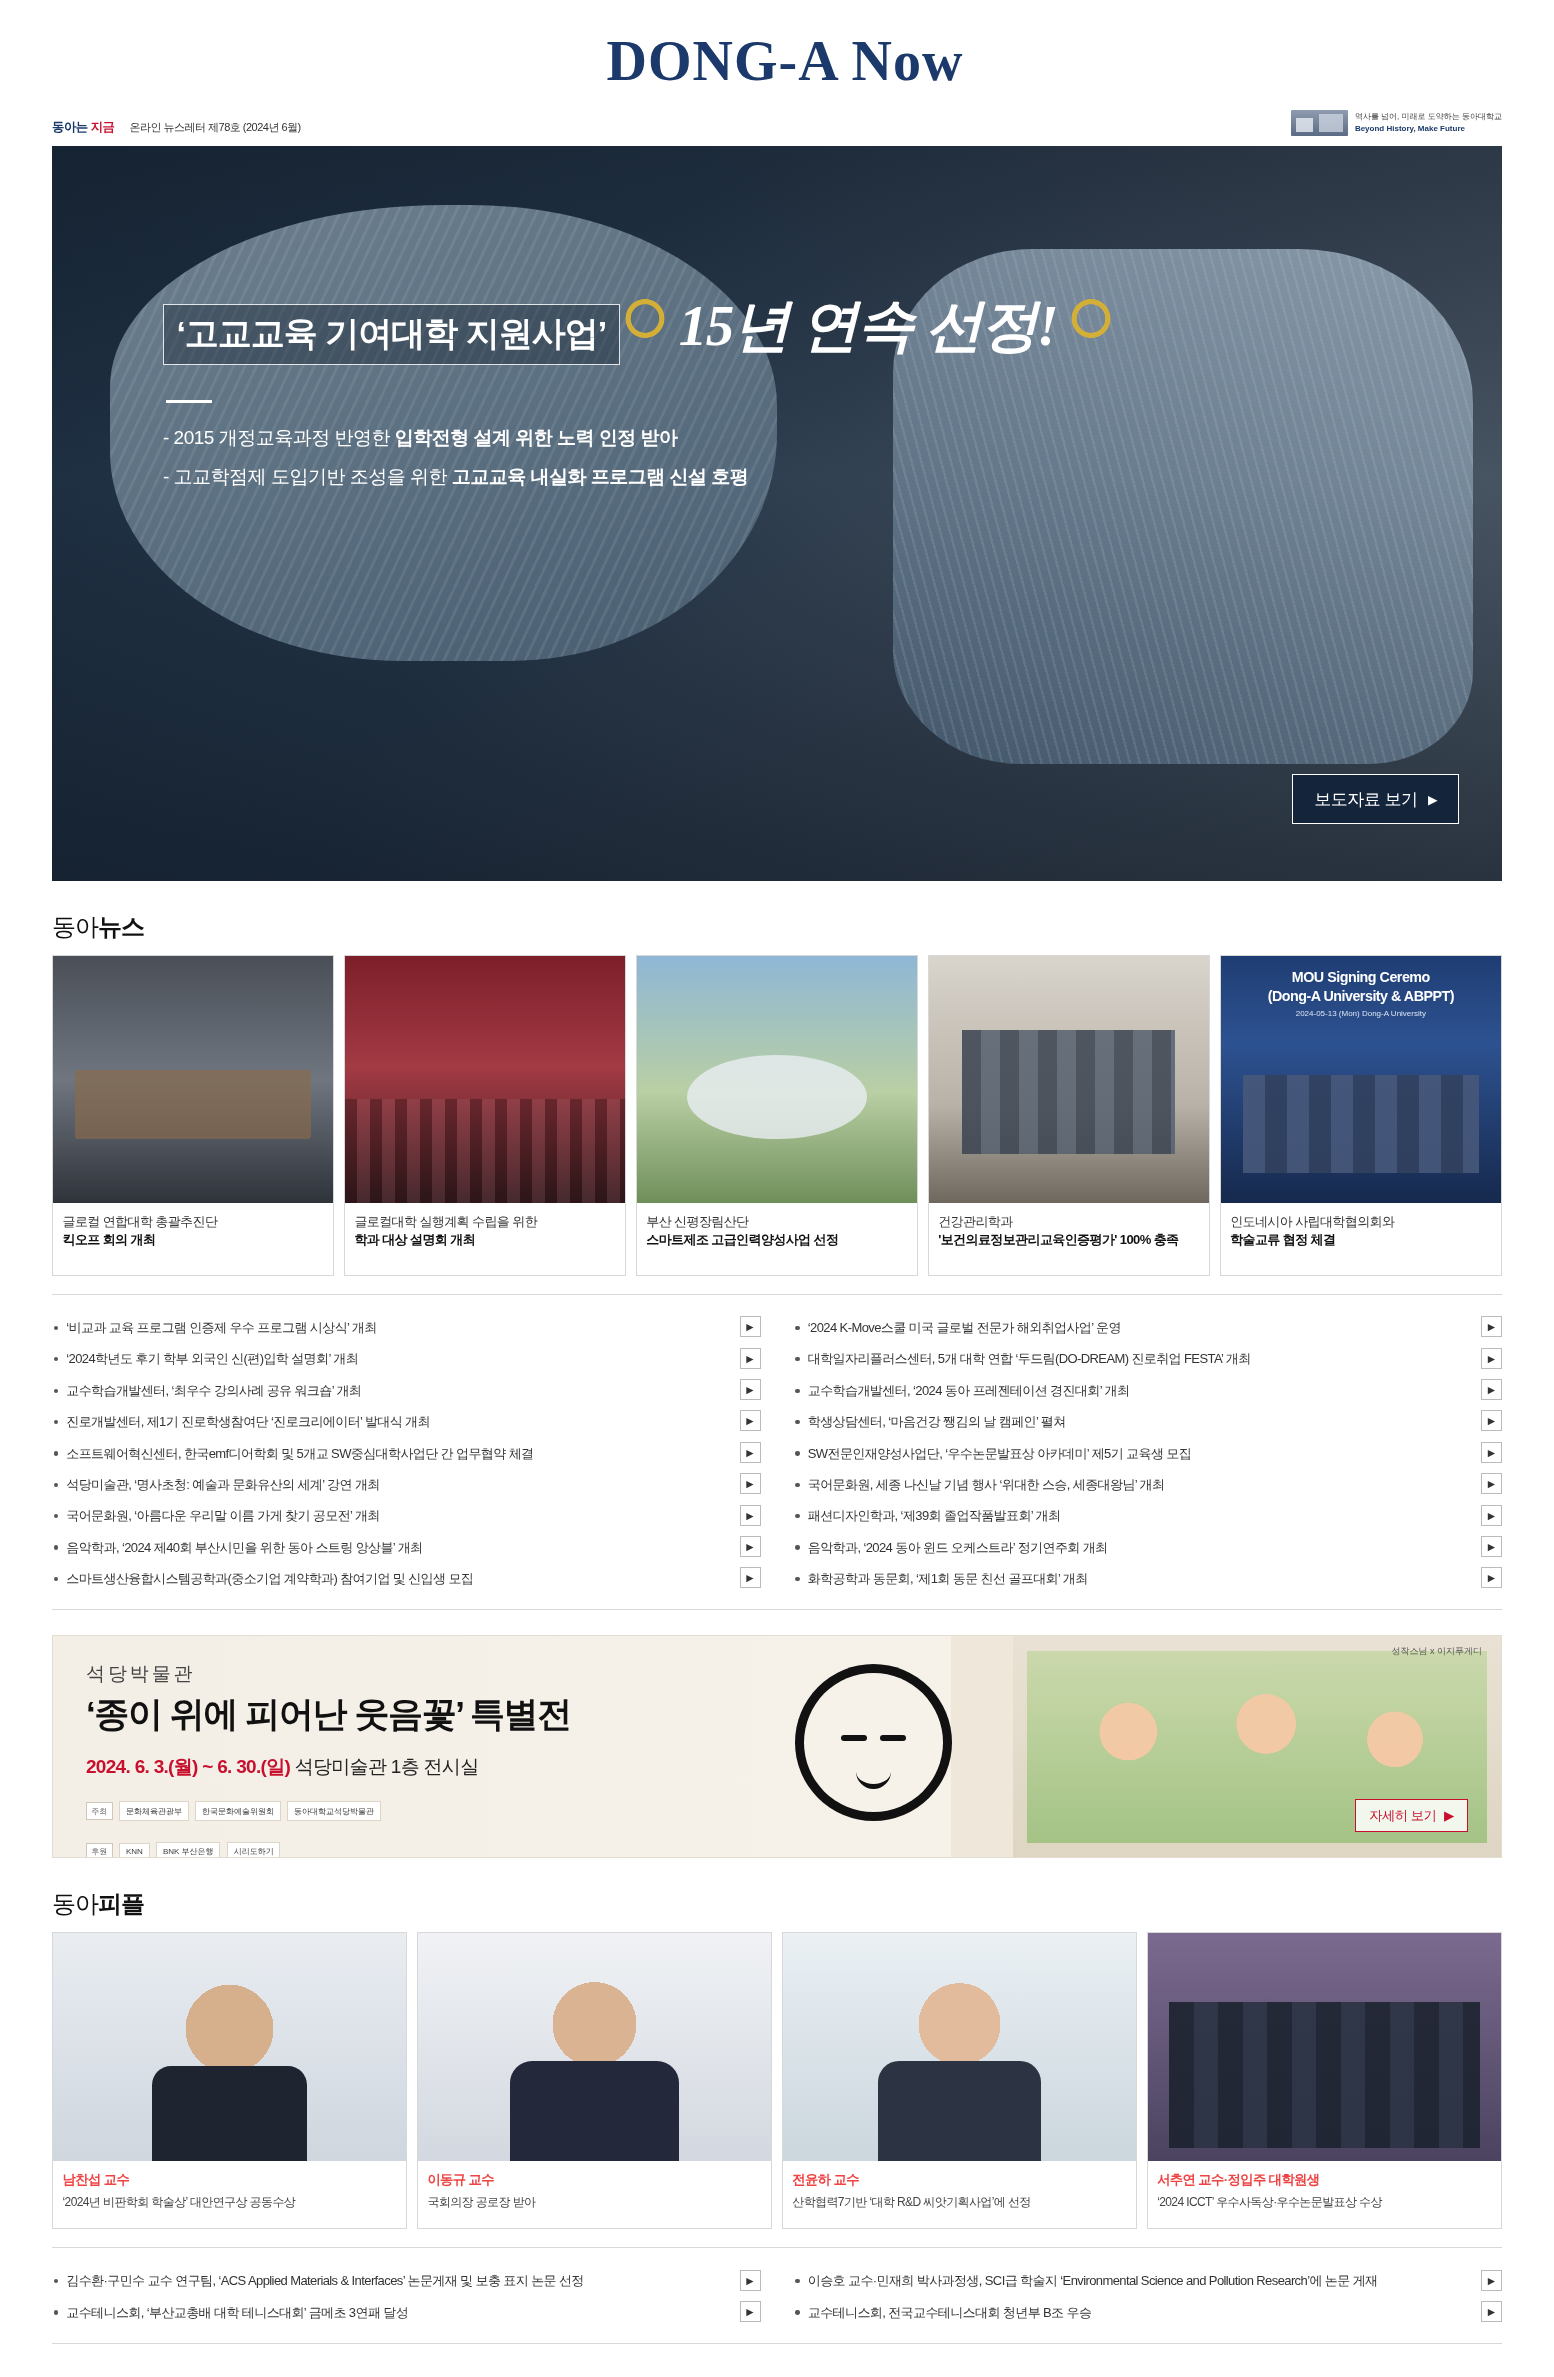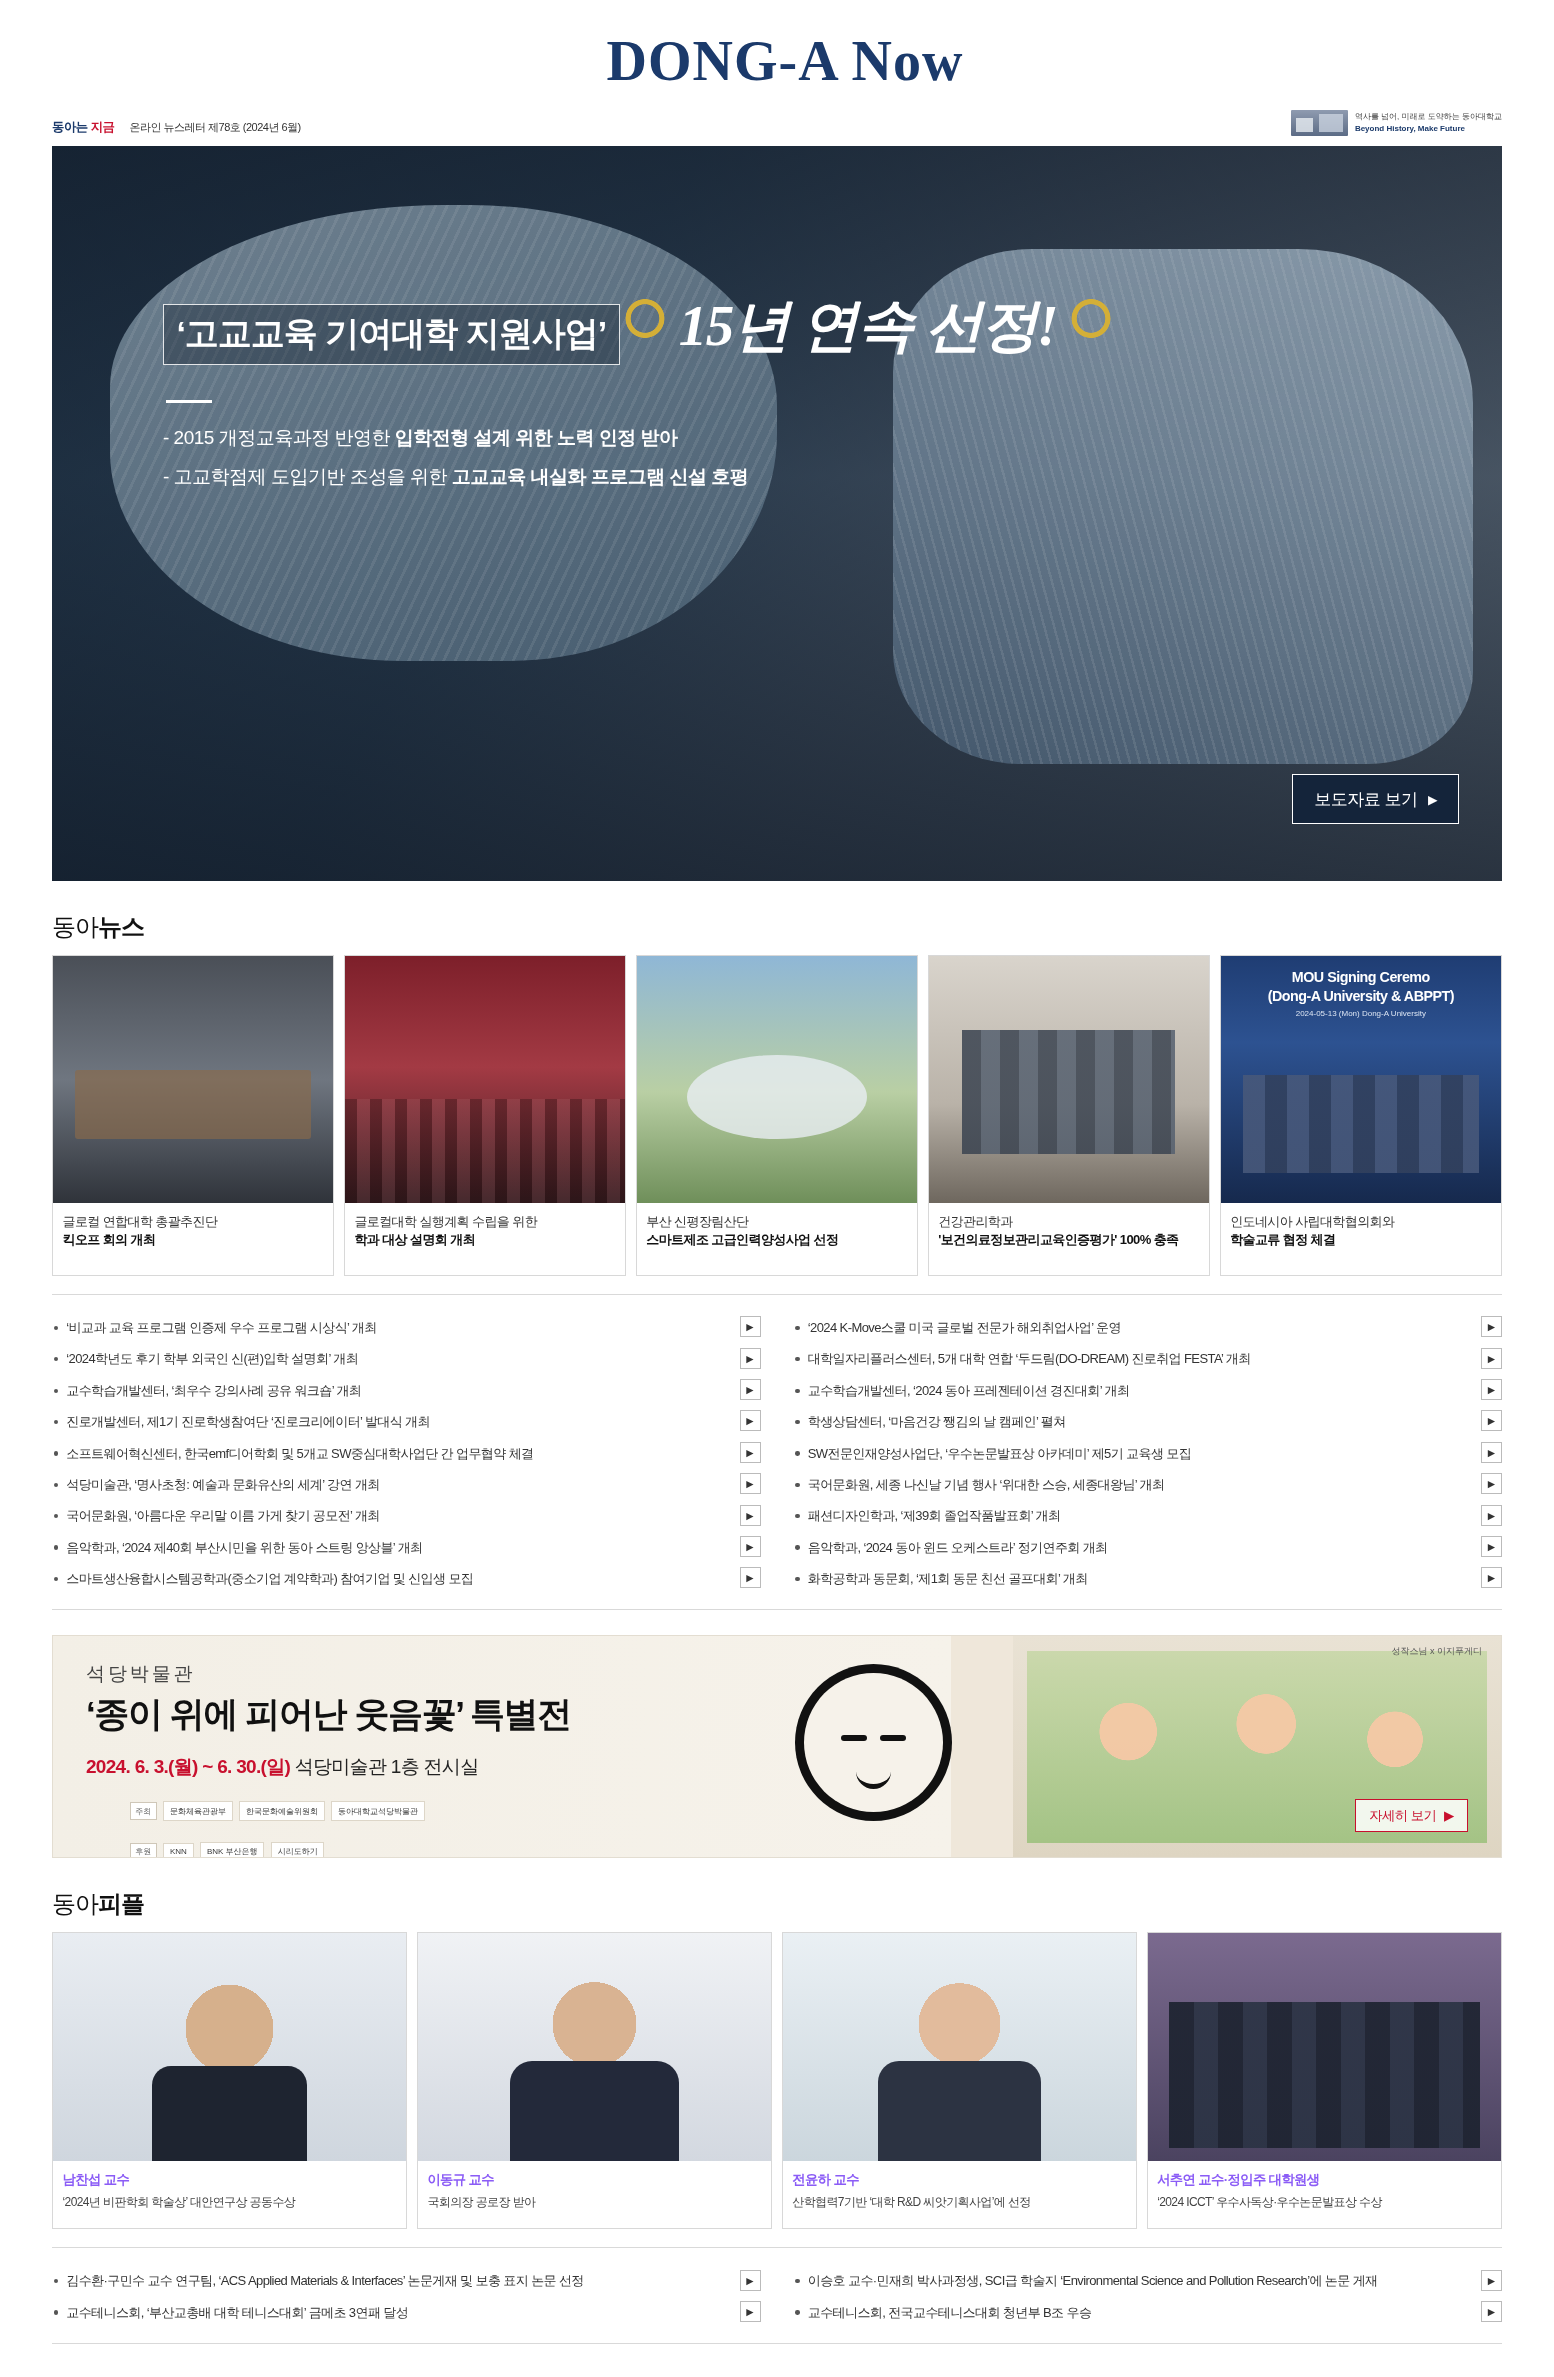--- a/index.html
+++ b/index.html
@@ -198,21 +198,21 @@
     background: linear-gradient(90deg, #f3efe6 0%, #f6f2ea 62%, #efe7da 62%, #efe7da 100%);
     border: 0.5px solid #e3ddd1;
     position: relative; overflow: hidden;
   }
   .exhibit .left { position: absolute; left: 33px; top: 25px; }
   .ex-museum { font-size: 19px; color: #444; letter-spacing: 2.9px; margin-bottom: 4px; }
   .ex-title { font-size: 35px; font-weight: 700; letter-spacing: -1.4px; color: #111; }
   .ex-date { margin-top: 16px; font-size: 19px; letter-spacing: -0.7px; }
   .ex-date .red { color: #c8102e; font-weight: 700; }
   .ex-date .blk { color: #222; }
-  .ex-spons { margin-top: 21px; display: flex; gap: 8.6px; align-items: center; margin-left: 44px; }
+  .ex-spons { margin-top: 21px; display: flex; gap: 8.6px; align-items: center; }
   .spons-row { display: flex; gap: 6.7px; align-items: center; }
   .spons-label { font-size: 8px; color: #666; border: 0.5px solid #cfc7b8; padding: 2.4px 4.3px; background: #fff; }
   .spons-chip { font-size: 8px; color: #3a3a3a; background: #fff; border: 0.5px solid #ddd6c8; padding: 3.3px 5.7px; }
   .ex-face {
     position: absolute; left: 742px; top: 27.6px;
     width: 157px; height: 157px; border-radius: 50%;
     background: #111;
   }
   .ex-face .inner {
     position: absolute; inset: 8.6px; border-radius: 50%; background: #f6f2ea;
@@ -238,21 +238,21 @@
     border: 1px solid #c8102e; color: #c8102e; background: rgba(255,255,255,.85);
     font-size: 13.3px; letter-spacing: -0.5px; padding: 6.7px 13.3px; cursor: pointer;
     display: flex; align-items: center; gap: 7.6px;
   }
 
   
   .people-grid { display: flex; gap: 9.5px; }
   .p-card { flex: 1; border: 0.5px solid #d8d8d8; background: #fff; }
   .p-card .thumb { width: 100%; height: 228px; position: relative; overflow: hidden; background:#eef1f5; }
   .p-card .cap { padding: 9.5px; min-height: 67px; }
-  .p-card .nm { font-size: 13.3px; font-weight: 700; color: #8b5cf6; letter-spacing: -0.6px; }
+  .p-card .nm { font-size: 13.3px; font-weight: 700; color: #ef4444; letter-spacing: -0.6px; }
   .p-card .ds { font-size: 12px; color: #444; letter-spacing: -0.6px; margin-top: 4.8px; line-height:1.4;}
   .face-a { background: radial-gradient(circle at 50% 42%, #d6b08c 0 44px, transparent 44px), linear-gradient(180deg,#e9edf2 0%, #cfd6de 100%); }
   .face-a:after { content:""; position:absolute; left:28%; top:58%; width:44%; height:42%; background:#1e2430; border-radius:19px 19px 0 0;}
   .face-b { background: radial-gradient(circle at 50% 40%, #d9b392 0 42px, transparent 42px), linear-gradient(180deg,#f0f2f5 0%, #d3d8e0 100%); }
   .face-b:after { content:""; position:absolute; left:26%; top:56%; width:48%; height:44%; background:#23293a; border-radius:22px 22px 0 0;}
   .face-c { background: radial-gradient(circle at 50% 40%, #e2bb9c 0 41px, transparent 41px), linear-gradient(180deg,#eaf0f4 0%, #cbd6dd 100%); }
   .face-c:after { content:""; position:absolute; left:27%; top:56%; width:46%; height:44%; background:#2c3342; border-radius:21px 21px 0 0;}
   .face-d { background: linear-gradient(180deg,#7b6a8f 0%, #4b4360 100%); }
   .face-d:after { content:""; position:absolute; left:6%; top:30%; right:6%; height:64%;
       background: repeating-linear-gradient(90deg, #1d2330 0 25px, #2b3344 25px 49px); opacity:.92;}

